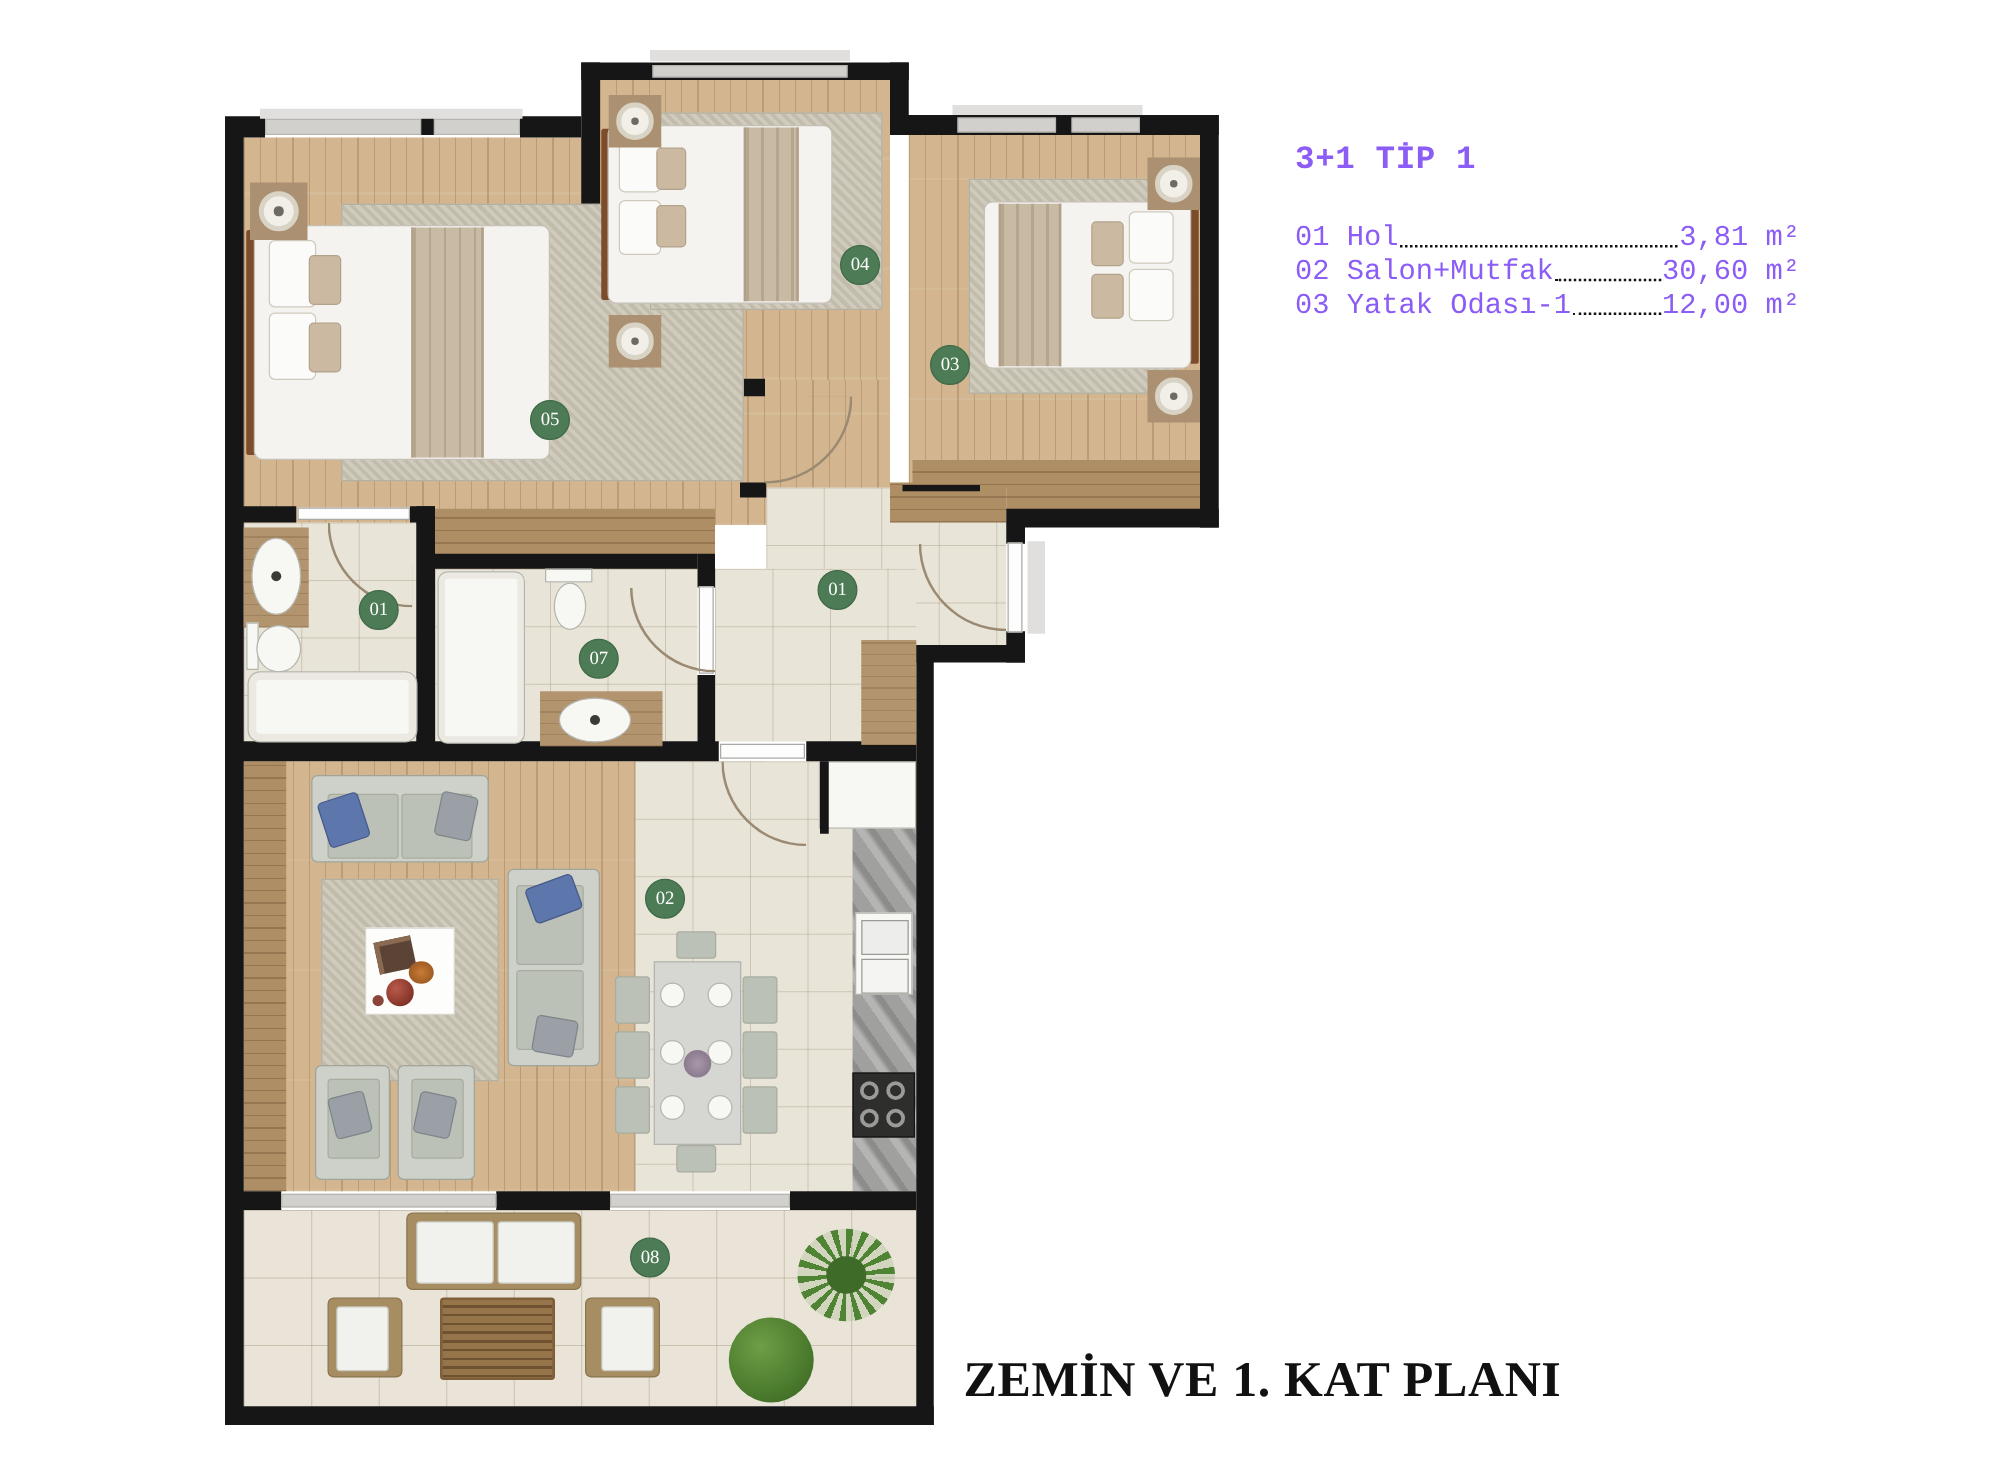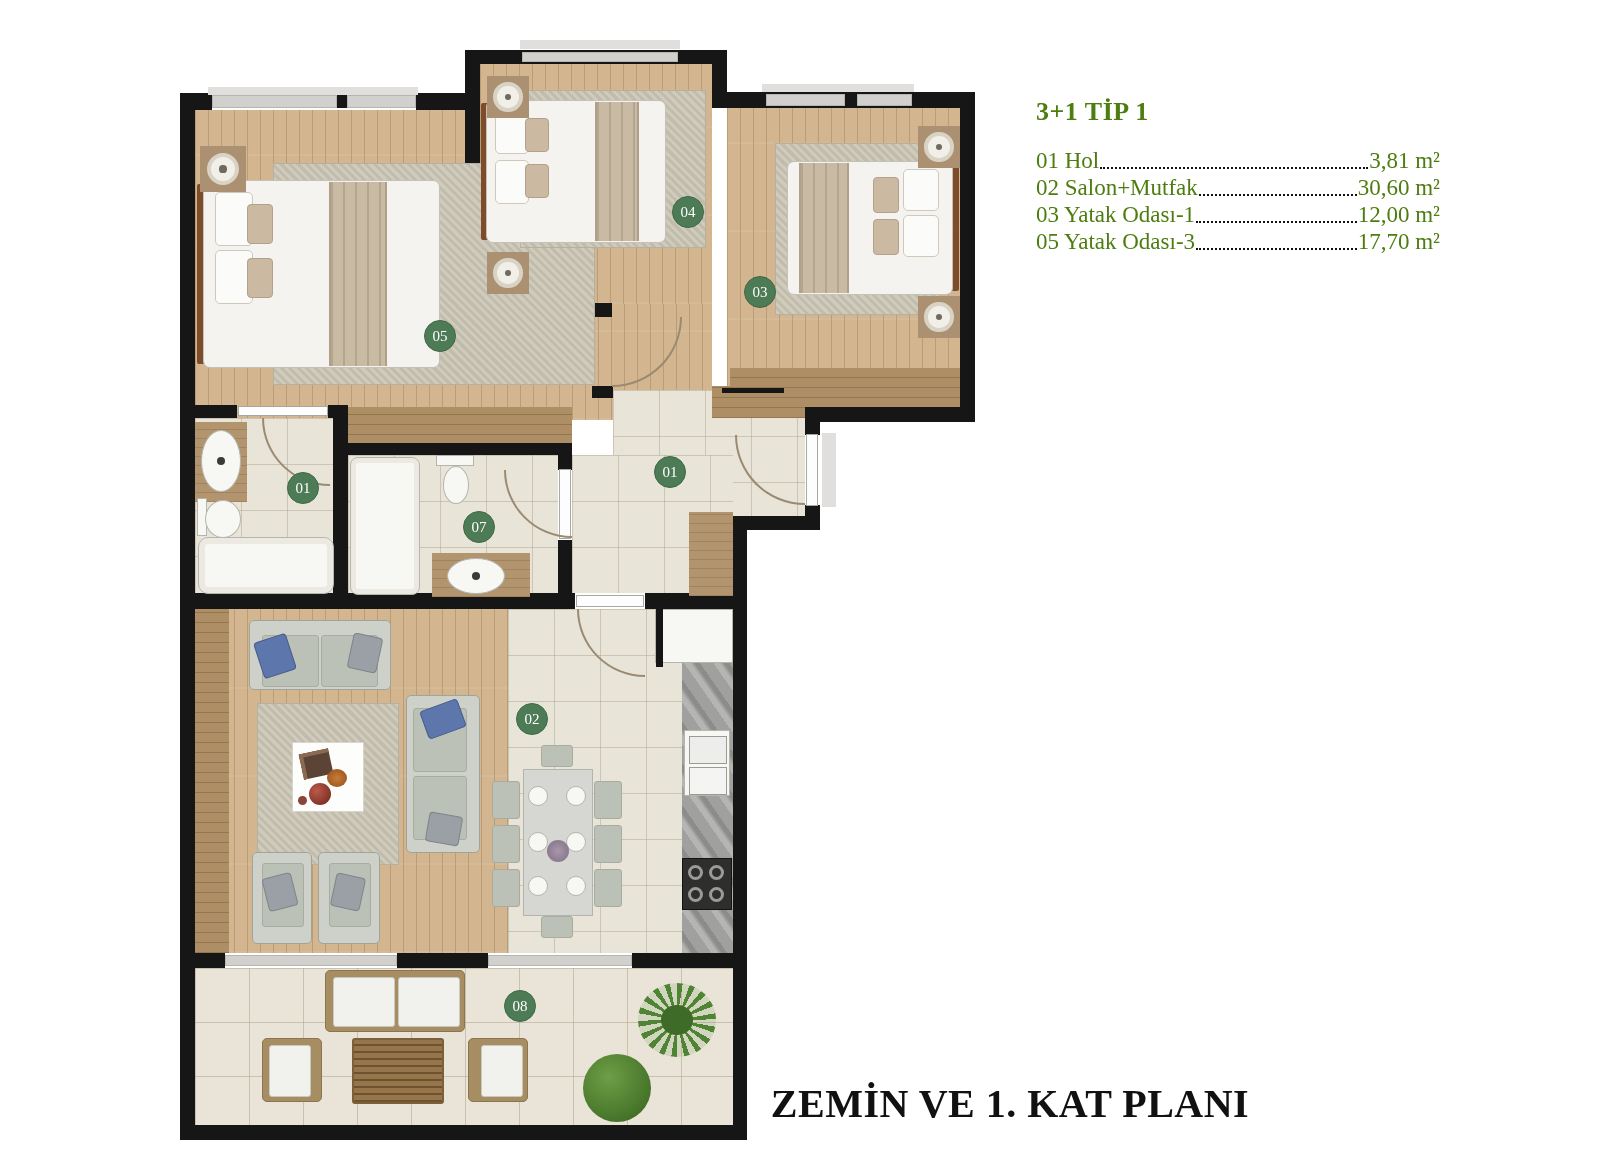--- a/index.html
+++ b/index.html
@@ -59,23 +59,23 @@
   .plantA{position:absolute;border-radius:50%;
        background:repeating-conic-gradient(#4f8434 0deg 9deg,rgba(79,132,52,.15) 9deg 20deg);}
   .plantA .core{position:absolute;left:30%;top:30%;width:40%;height:40%;border-radius:50%;background:#3e6c28;}
   .plantB{position:absolute;border-radius:50%;
        background:radial-gradient(circle at 38% 34%,#6f9e47,#4a7a2c 62%,#395f21);}
   .marker{position:absolute;width:32px;height:32px;border-radius:50%;background:#4d7b55;
        border:1px solid #3e6a47;color:#fff;display:flex;align-items:center;justify-content:center;
        font:15px "Liberation Serif",serif;box-sizing:border-box;}
   .tv{position:absolute;background:#141414;border-radius:5px;}
   
-  .legend{position:absolute;left:1036px;top:97px;width:404px;color:#4d7c0f;}
+  .legend{position:absolute;left:1036px;top:112px;width:404px;color:#8b5cf6;font-family:Liberation Mono, monospace;}
   .legend-title{font-size:26px;font-weight:bold;letter-spacing:.5px;}
-  .legend-items{margin-top:20px;text-align:right;}
+  .legend-items{margin-top:34px;text-align:right;}
   .legend-row{display:flex;align-items:flex-end;height:27px;font-size:23px;}
   .legend-row .dots{flex:1;border-bottom:2.4px dotted #111;margin:0 1px 5px 1px;}
   .legend-total{display:flex;align-items:flex-end;height:30px;font-size:24px;font-weight:bold;margin-top:60px;}
   .legend-total .dots{flex:1;border-bottom:3px dotted #111;margin:0 1px 5px 1px;}
   .plan-title{position:absolute;left:760px;top:1080px;width:500px;text-align:center;
        font-size:40px;font-weight:bold;color:#111;letter-spacing:.5px;white-space:nowrap;}
 </style>
 </head>
 <body>
 
@@ -336,22 +336,17 @@
       <div class="legend-row">
         <span>02 Salon+Mutfak</span>
           <span class="dots"></span>
           <span>30,60 m²</span>
       </div>
       <div class="legend-row">
         <span>03 Yatak Odası-1</span>
           <span class="dots"></span>
           <span>12,00 m²</span>
       </div>
-      <div class="legend-row">
-        <span>05 Yatak Odası-3</span>
-          <span class="dots"></span>
-          <span>17,70 m²</span>
-      </div>
     </div>
   </div>
 
   <div class="plan-title">ZEMİN VE 1. KAT PLANI</div>
 </div>
 
 </body></html>

